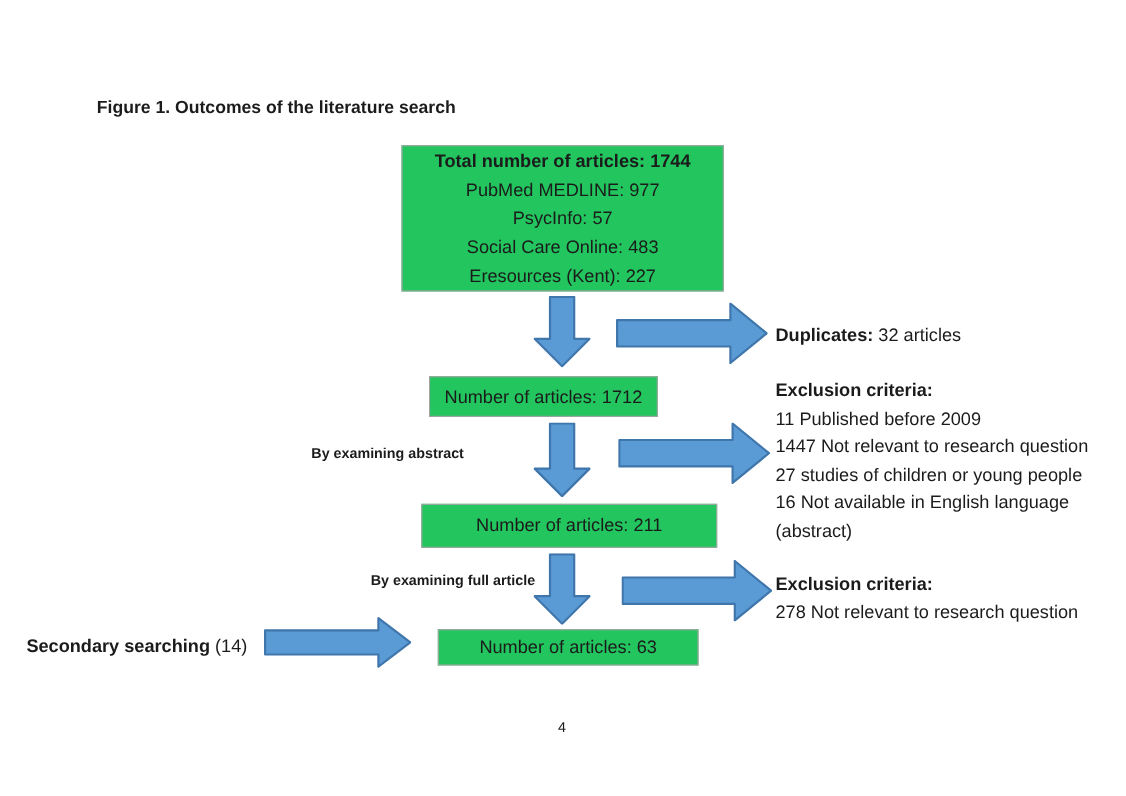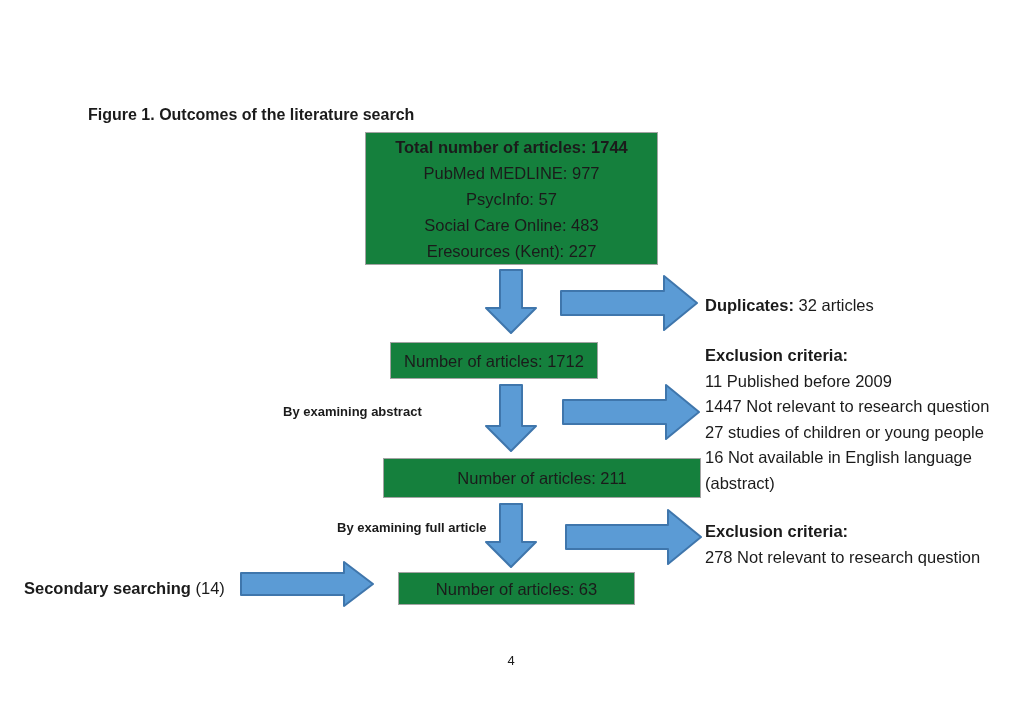--- a/index.html
+++ b/index.html
@@ -16,21 +16,21 @@
     height: 724px;
     background: #ffffff;
     overflow: hidden;
   }
   .abs { position: absolute; }
   .title { font-size: 16px; font-weight: bold; white-space: nowrap; }
   .box {
     position: absolute;
     box-sizing: border-box;
     border: 1px solid var(--box-border);
-    background: #15803d;
+    background: #22c55e;
     display: flex;
     flex-direction: column;
     align-items: center;
     justify-content: center;
     text-align: center;
     font-size: 16.5px;
     line-height: 26px;
   }
   .bold { font-weight: bold; }
   .note { font-size: 16.5px; line-height: 25.5px; white-space: nowrap; }
@@ -42,21 +42,21 @@
     stroke-width: 2;
     stroke-linejoin: round;
   }
   .pagenum { font-size: 13px; text-align: center; }
 </style>
 </head>
 <body>
 
 <div class="canvas">
 
-  <div class="abs title" style="left:88px; top:90px;margin-top:16px;">Figure 1. Outcomes of the literature search</div>
+  <div class="abs title" style="left:88px; top:90px;">Figure 1. Outcomes of the literature search</div>
 
   <div class="box" style="left:365px; top:132px; width:293px; height:133px;">
     <div class="bold">Total number of articles: 1744</div>
     <div>PubMed MEDLINE: 977</div>
     <div>PsycInfo: 57</div>
     <div>Social Care Online: 483</div>
     <div>Eresources (Kent): 227</div>
   </div>
 
   <svg class="arrow" style="left:485px; top:269px;" width="52" height="65" viewBox="0 0 52 65">
@@ -87,21 +87,21 @@
 
   <div class="abs note" style="left:705px; top:343px;">
     <div class="bold">Exclusion criteria:</div>
     <div>11 Published before 2009</div>
     <div>1447 Not relevant to research question</div>
     <div>27 studies of children or young people</div>
     <div>16 Not available in English language</div>
     <div>(abstract)</div>
   </div>
 
-  <div class="box" style="left:383px; top:458px; width:318px; height:40px;">
+  <div class="box" style="left:383px; top:458px; width:269px; height:40px;">
     <div>Number of articles: 211</div>
   </div>
 
   <div class="abs lbl" style="left:310px; top:520px;margin-left:27px;">By examining full article</div>
 
   <svg class="arrow" style="left:485px; top:503px;" width="52" height="65" viewBox="0 0 52 65">
     <polygon points="15,1 37,1 37,39 51,39 26,64 1,39 15,39"></polygon>
   </svg>
 
   <svg class="arrow" style="left:565px; top:509px;" width="137" height="56" viewBox="0 0 137 56">

